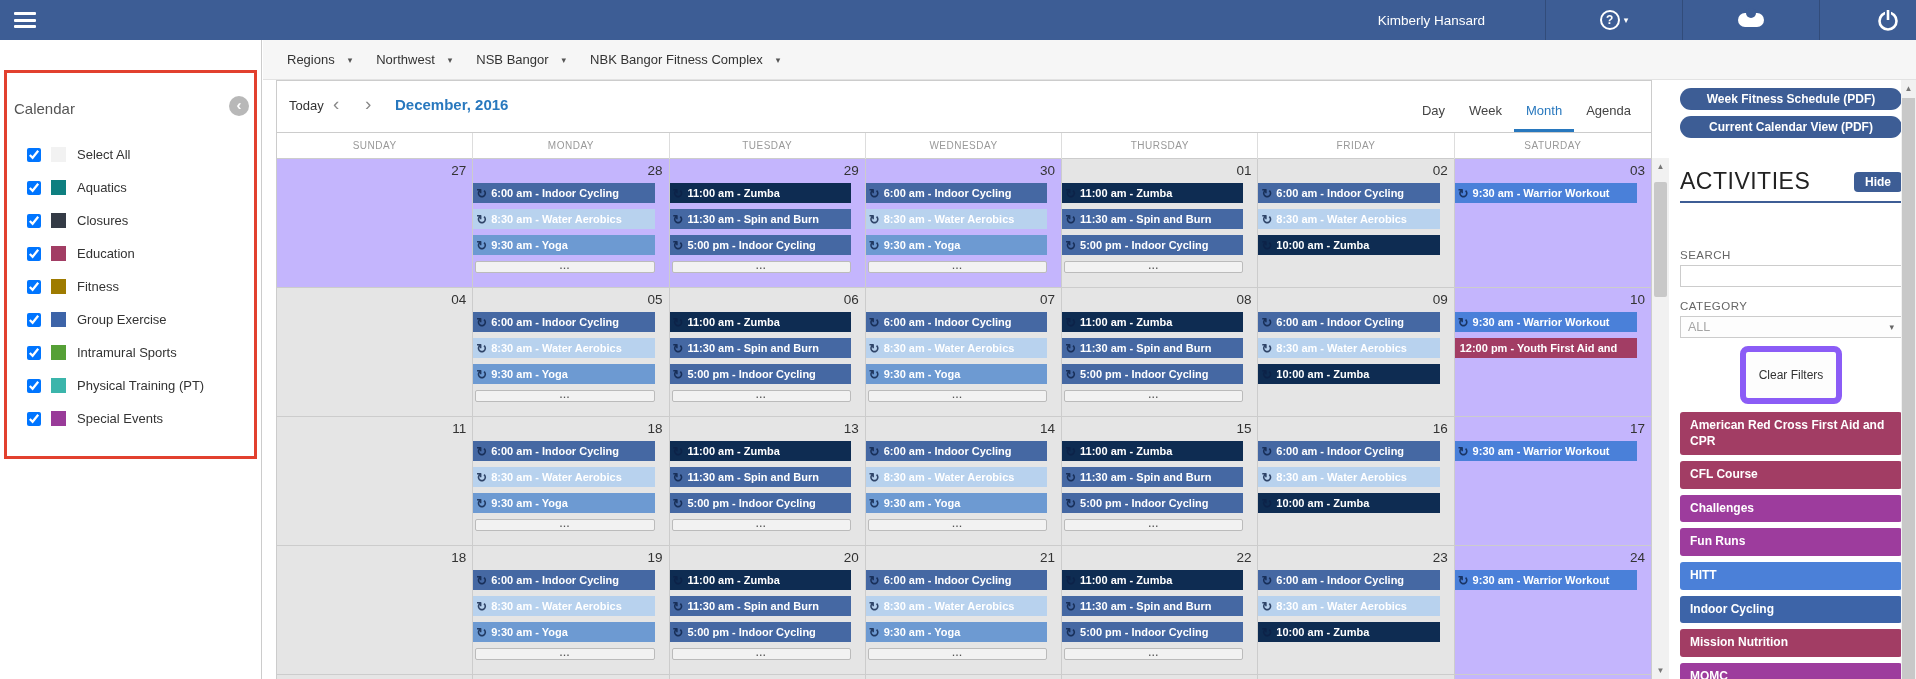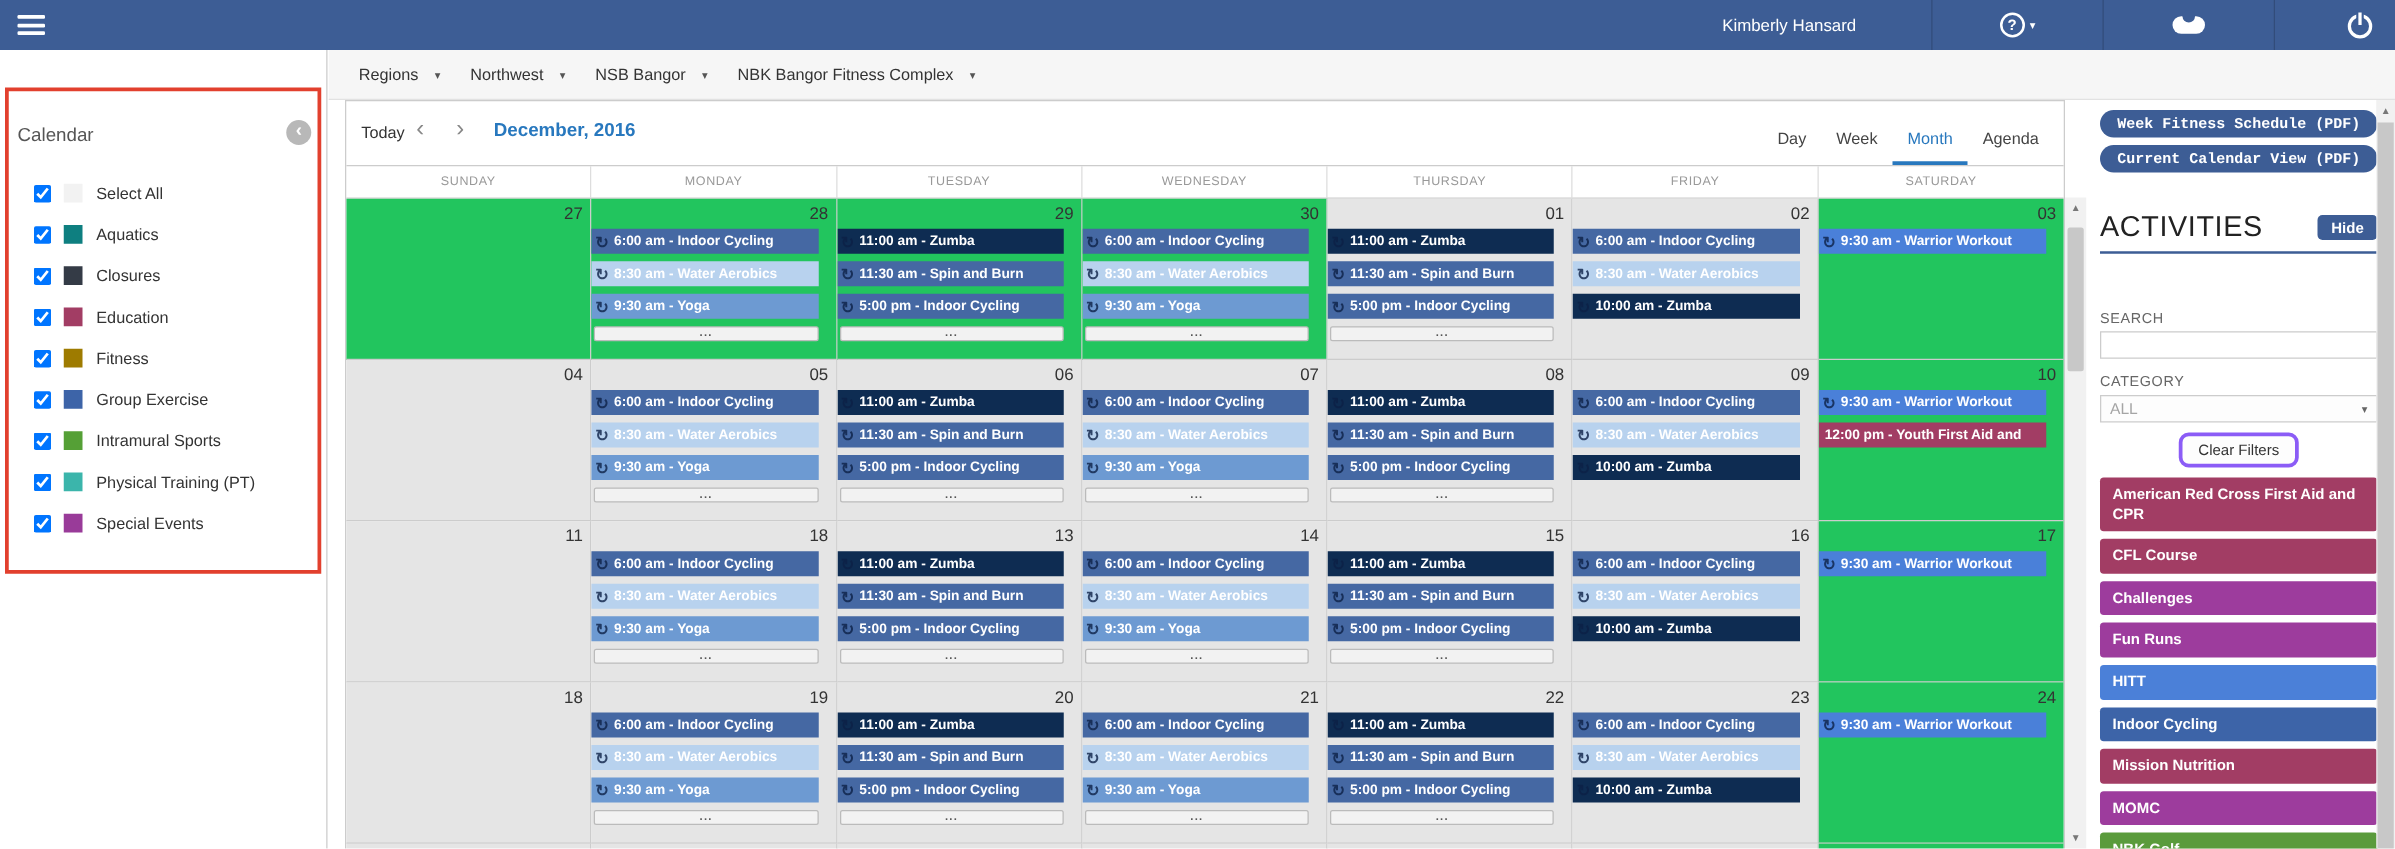--- a/index.html
+++ b/index.html
@@ -49,51 +49,51 @@
   .view-tabs { position:absolute; right:8px; bottom:0; display:flex;margin-top:46px; }
   .view-tab { font-size:13px; color:#444; padding:0 12px 14px 12px; cursor:pointer; }
   .view-tab.active { color:#2878be; border-bottom:3px solid #2878be; padding-bottom:11px; }
 
   .day-headers { display:grid; grid-template-columns:repeat(7,1fr); height:27px; border-top:1px solid #ccc; border-bottom:1px solid #ccc; }
   .day-header { font-size:10px; color:#999; letter-spacing:0.5px; text-align:center; line-height:26px; border-right:1px solid #ddd; }
   .day-header:last-child { border-right:none; }
 
   .weeks { }
   .week-row { display:grid; grid-template-columns:repeat(7,1fr); height:129px; }
-  .day-cell { border-right:1px solid #ccc; border-bottom:1px solid #ccc; background:#22c55e; overflow:hidden; cursor:pointer; }
+  .day-cell { border-right:1px solid #ccc; border-bottom:1px solid #ccc; background:#c4b5fd; overflow:hidden; cursor:pointer; }
   .day-cell:last-child { border-right:none; }
   .day-cell.shade { background:#e5e5e5; }
   .date-num { height:24px; text-align:right; padding:4px 6px 0 0; font-size:13.5px; color:#333; }
   .event { height:20px; margin:0 14px 6px 0; display:flex; align-items:center; color:#fff; font-size:11px; font-weight:bold; white-space:nowrap; overflow:hidden; cursor:pointer; }
   .recur { font-size:13px; font-weight:bold; color:rgba(13,33,70,0.8); margin:0 4px 0 3px; }
   .event .no-icon-pad { margin-left:5px; }
   .more-btn { height:12px; margin:2px 14px 0 2px; background:#f2f2f2; border:1px solid #bbb; border-radius:2px; text-align:center; font-size:9px; font-weight:bold; color:#555; line-height:9px; letter-spacing:1px; cursor:pointer; }
 
   
   .cal-scroll { position:absolute; left:1652px; top:158px; width:17px; height:521px; background:#f1f1f1; }
   .scroll-arrow { height:17px; text-align:center; font-size:8px; color:#777; line-height:17px; cursor:pointer; }
   .cal-thumb { position:absolute; left:2px; top:24px; width:13px; height:115px; background:#c8c8c8; border-radius:2px; cursor:pointer; }
   .cal-scroll .down { position:absolute; bottom:0; left:0; right:0; }
   .panel-scroll { position:absolute; left:1901px; top:80px; width:15px; height:599px; background:#f1f1f1; }
   .panel-thumb { position:absolute; left:1px; top:18px; bottom:0; width:13px; background:#c8c8c8; cursor:pointer; }
 
   
   .panel { position:absolute; left:1680px; top:80px; width:222px; height:599px; padding-top:8px; }
-  .pdf-btn { width:222px; height:22px; background:#3d5d95; border:none; border-radius:11px; color:#fff; font-size:12px; font-weight:bold; font-family:Liberation Mono, monospace; margin-bottom:6px; cursor:pointer; display:block; }
+  .pdf-btn { width:222px; height:22px; background:#3d5d95; border:none; border-radius:11px; color:#fff; font-size:12px; font-weight:bold; font-family:Liberation Sans, sans-serif; margin-bottom:6px; cursor:pointer; display:block; }
   .activities-row { margin-top:30px; display:flex; align-items:center; justify-content:space-between; border-bottom:2px solid #3d5d95; padding-bottom:6px; }
   .activities-title { font-size:23px; color:#222; letter-spacing:0.5px; }
   .hide-btn { background:#3d5d95; color:#fff; font-size:12px; font-weight:bold; font-family:"Liberation Sans",sans-serif; border:none; border-radius:4px; padding:3px 11px; cursor:pointer; }
   .field-label { margin-top:46px; font-size:11.5px; color:#666; letter-spacing:0.5px; }
   .field-label.second { margin-top:13px; }
   .search-input { width:222px; height:22px; border:1px solid #ccc; margin-top:4px; font-size:12px; padding:0 5px; font-family:"Liberation Sans",sans-serif; }
   .select-box { width:222px; height:22px; border:1px solid #ccc; margin-top:4px; background:#fdfdfd; display:flex; align-items:center; justify-content:space-between; padding:0 7px; cursor:pointer; }
   .select-value { font-size:12.5px; color:#a5a5a5; }
   .select-caret { font-size:9px; color:#666; }
   .clear-wrap { text-align:center; margin-top:8px; }
-  .clear-btn { background:#fdfdfd; border:3px solid #8b5cf6; border-radius:8px; font-size:12px; color:#333; padding:4px 13px; font-family:"Liberation Sans",sans-serif; cursor:pointer; }
+  .clear-btn { background:#fdfdfd; border:6px solid #8b5cf6; border-radius:8px; font-size:12px; color:#333; padding:16px 13px; font-family:"Liberation Sans",sans-serif; cursor:pointer; }
   .chips { margin-top:8px; display:flex; flex-direction:column; gap:6px; }
   .chip { border-radius:3px; color:#fff; font-size:12px; font-weight:bold; padding:6px 10px; line-height:1.3; min-height:27px; cursor:pointer; }
 
   
   .pwr { display:block; }
 </style>
 </head>
 <body>
 
 <div class="page">

